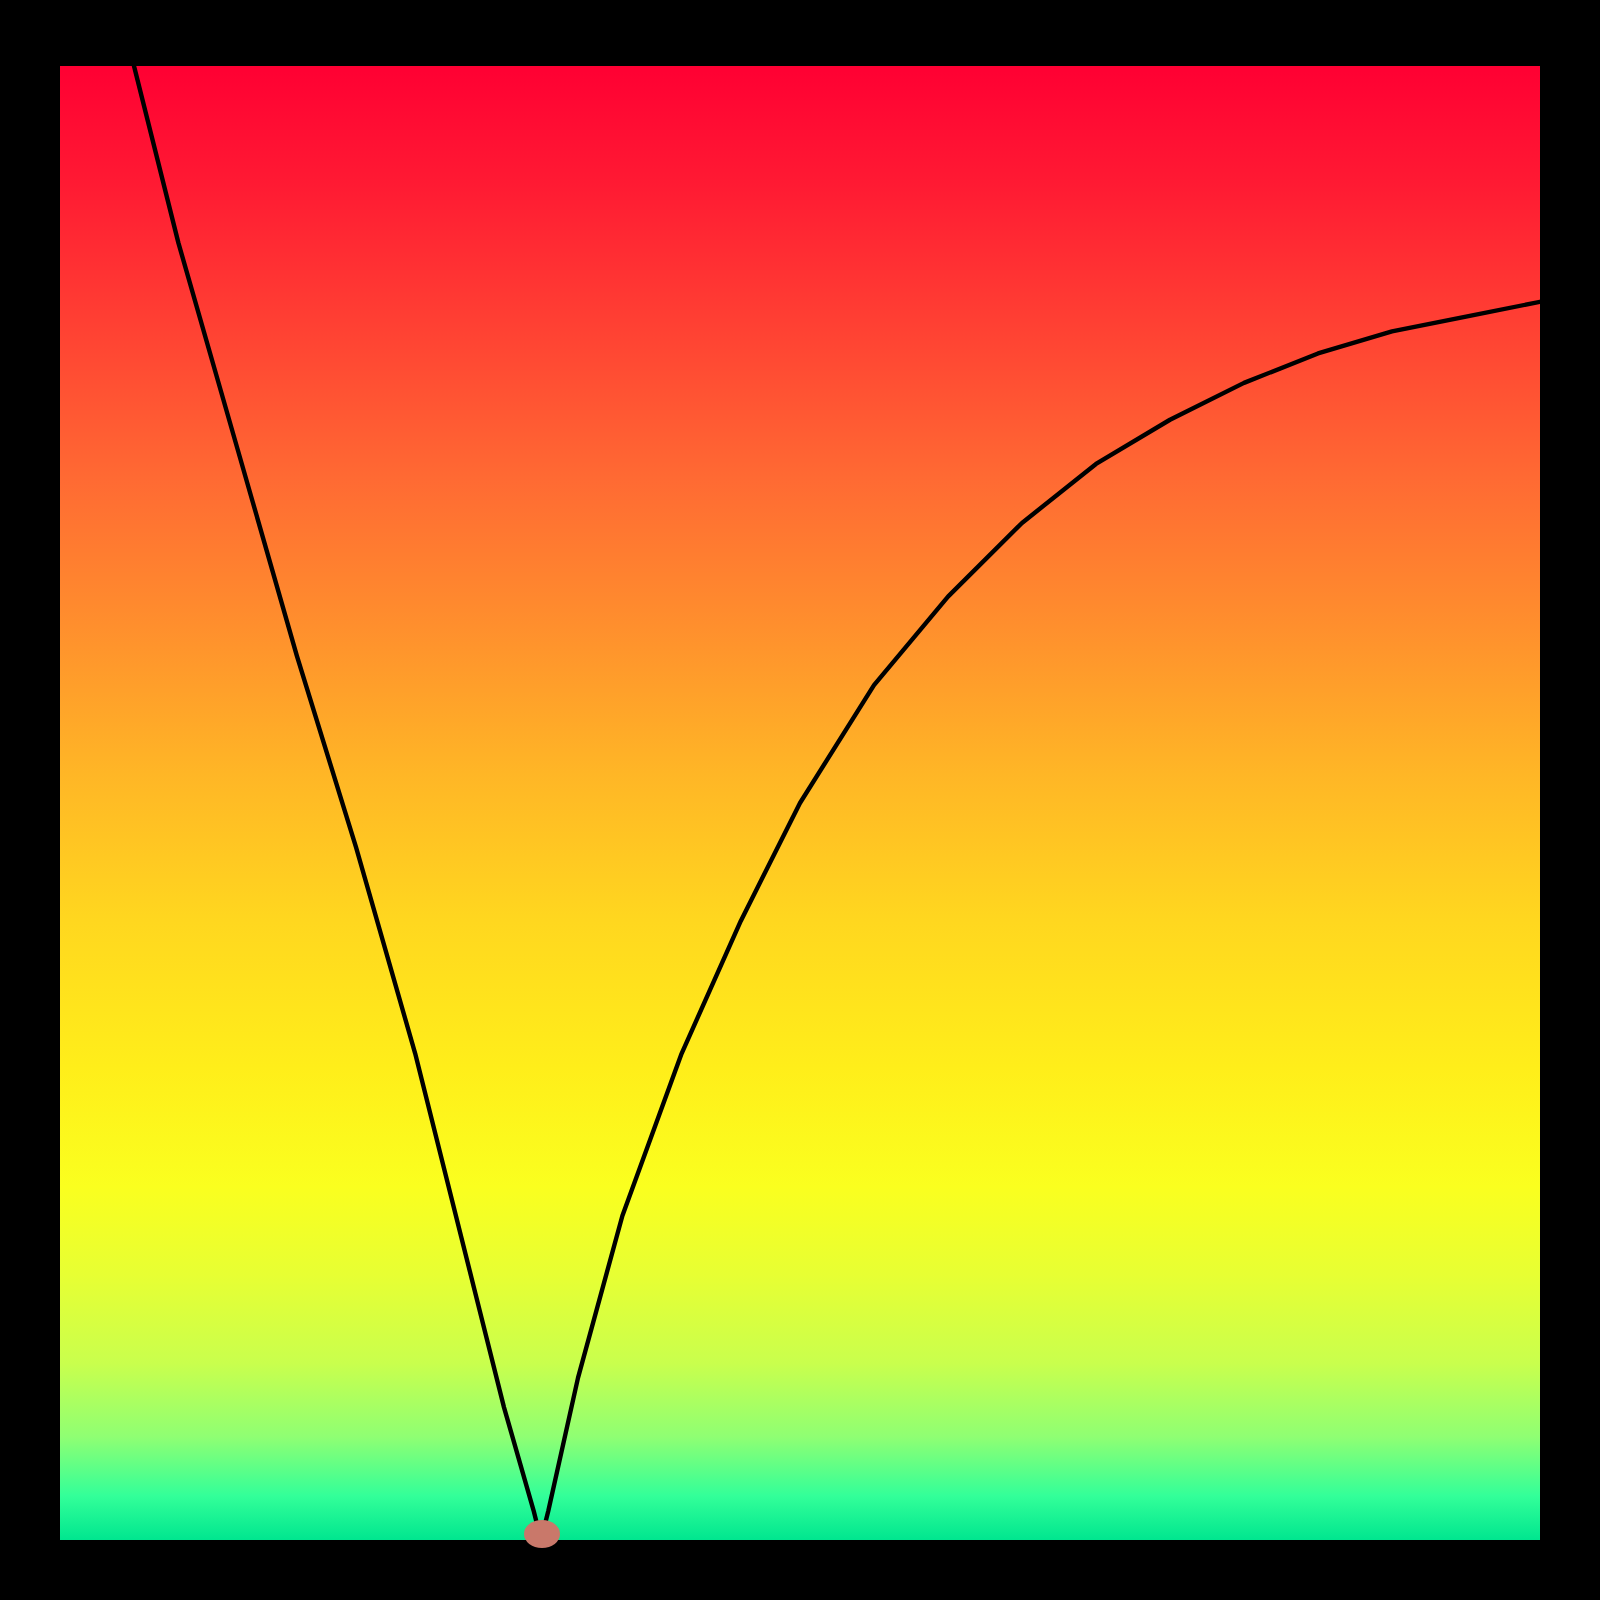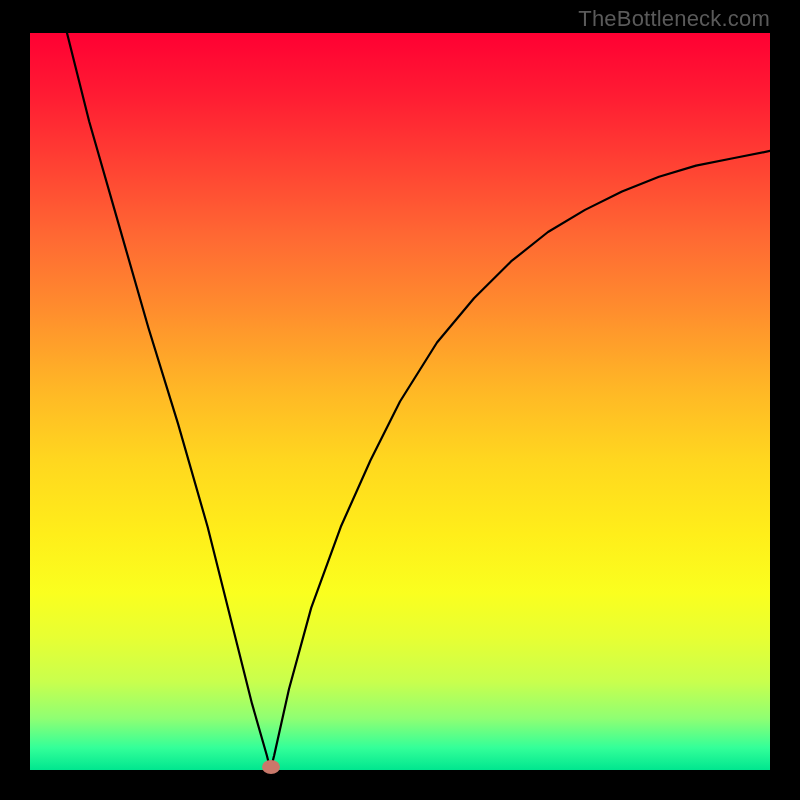--- a/index.html
+++ b/index.html
@@ -63,21 +63,20 @@
     background: #c9786a;
     border-radius: 50%;
     transform: translate(-50%, -50%);
   }
 </style>
 </head>
 <body>
 
 <div class="frame">
 
-  <div class="attribution">TheBottleneck.com</div>
 
   <div class="plot-area">
 
     <svg class="curve-svg" viewBox="0 0 740 737" preserveAspectRatio="none">
       <path id="curve-path" fill="none" stroke="#000" stroke-width="2.2" stroke-linecap="round" stroke-linejoin="round" d="M37.00 0.00 L59.20 88.44 L88.80 191.62 L118.40 294.80 L148.00 390.61 L177.60 493.79 L207.20 611.71 L222.00 670.67 L236.80 722.26 L240.50 737.00 L244.20 722.26 L259.00 655.93 L281.20 574.86 L310.80 493.79 L340.40 427.46 L370.00 368.50 L407.00 309.54 L444.00 265.32 L481.00 228.47 L518.00 198.99 L555.00 176.88 L592.00 158.45 L629.00 143.71 L666.00 132.66 L703.00 125.29 L740.00 117.92"></path>
     </svg>
 
     <div id="min-marker" class="marker" style="left: 240.5px; top: 734px;"></div>
 
   </div>

